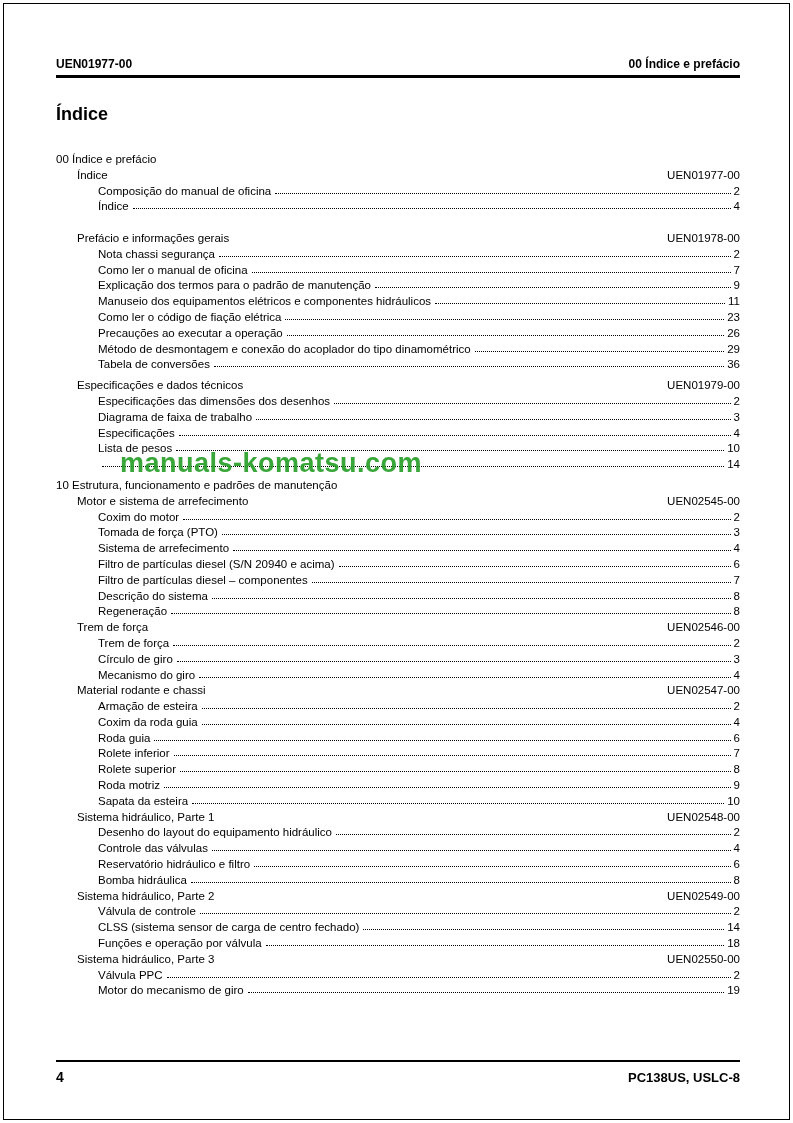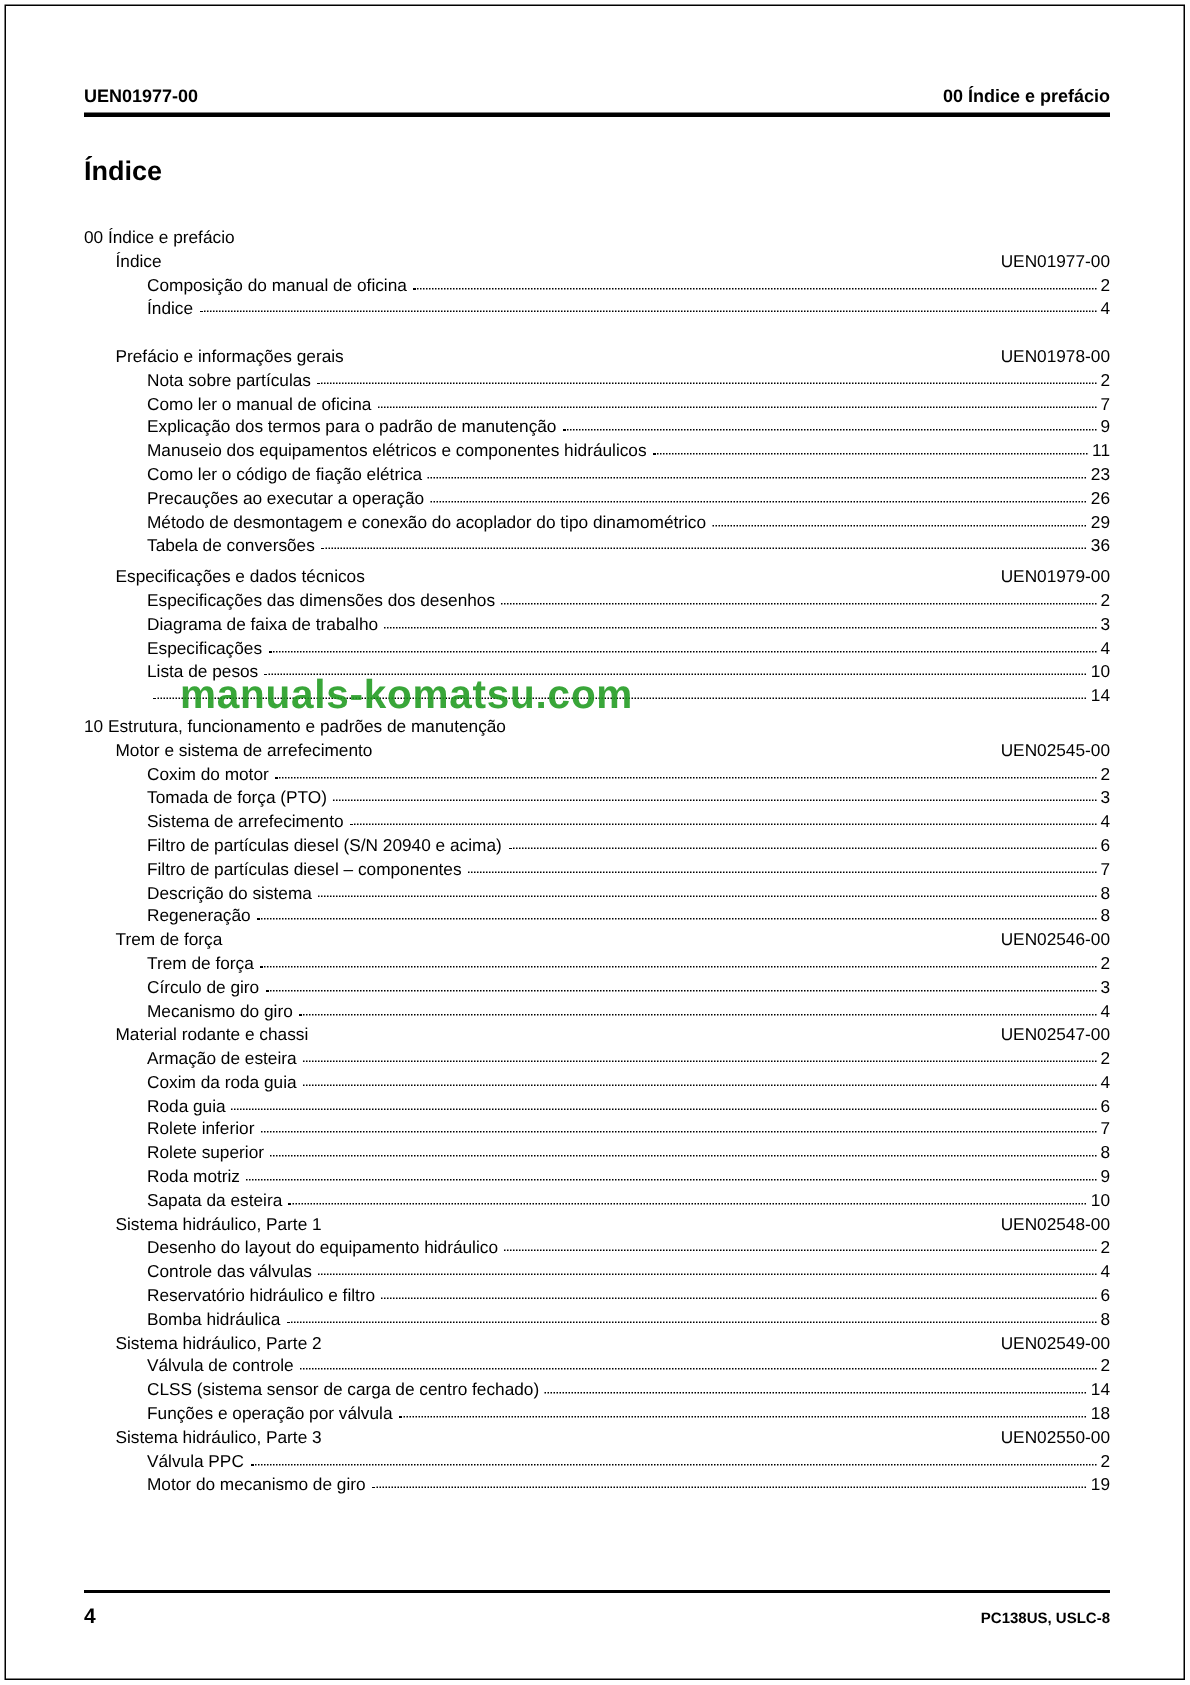--- a/index.html
+++ b/index.html
@@ -77,21 +77,21 @@
 
   .footer {
     position: absolute; left: 56px; right: 53px; top: 1060px;
   }
   .footer-rule { height: 2px; background: #000; }
   .footer-row {
     display: flex; justify-content: space-between; align-items: baseline;
     margin-top: 7px;
   }
   .footer-page { font-size: 14px; font-weight: 700; }
-  .footer-model { font-size: 10px; font-weight: 700; }
+  .footer-model { font-size: 13px; font-weight: 700; }
 </style>
 </head>
 <body>
 
 <div class="page-frame"></div>
 
 <div class="content">
   <div class="header">
     <span>UEN01977-00</span>
     <span>00 Índice e prefácio</span>
@@ -117,21 +117,21 @@
           <span class="item-label">Índice</span>
           <span class="dot-leader"></span>
           <span class="item-page">4</span>
         </div>
         <div class="group-row gap-line">
           <span class="group-label">Prefácio e informações gerais</span>
           <span class="group-spacer"></span>
           <span class="group-code">UEN01978-00</span>
         </div>
         <div class="item-row">
-          <span class="item-label">Nota sobre partículas</span>
+          <span class="item-label">Nota chassi segurança</span>
           <span class="dot-leader"></span>
           <span class="item-page">2</span>
         </div>
         <div class="item-row">
           <span class="item-label">Como ler o manual de oficina</span>
           <span class="dot-leader"></span>
           <span class="item-page">7</span>
         </div>
         <div class="item-row">
           <span class="item-label">Explicação dos termos para o padrão de manutenção</span>

